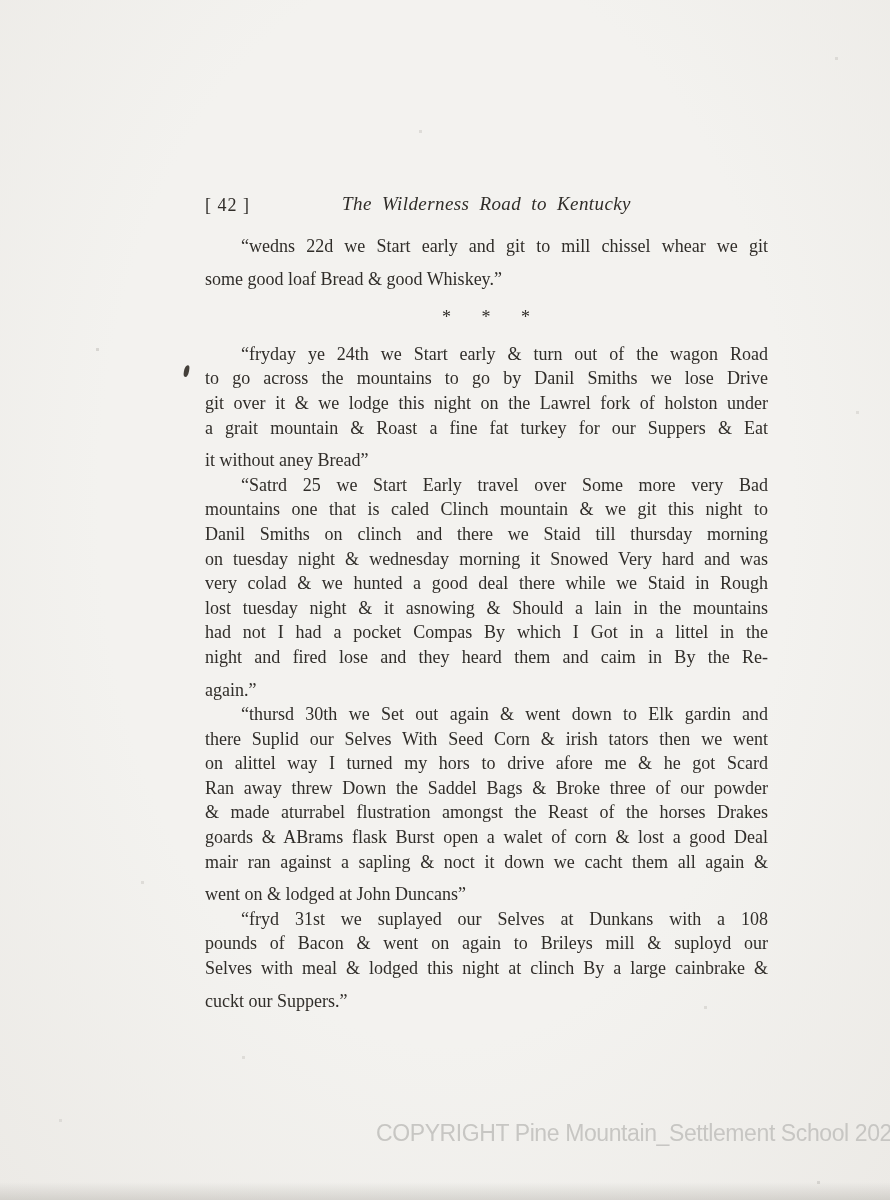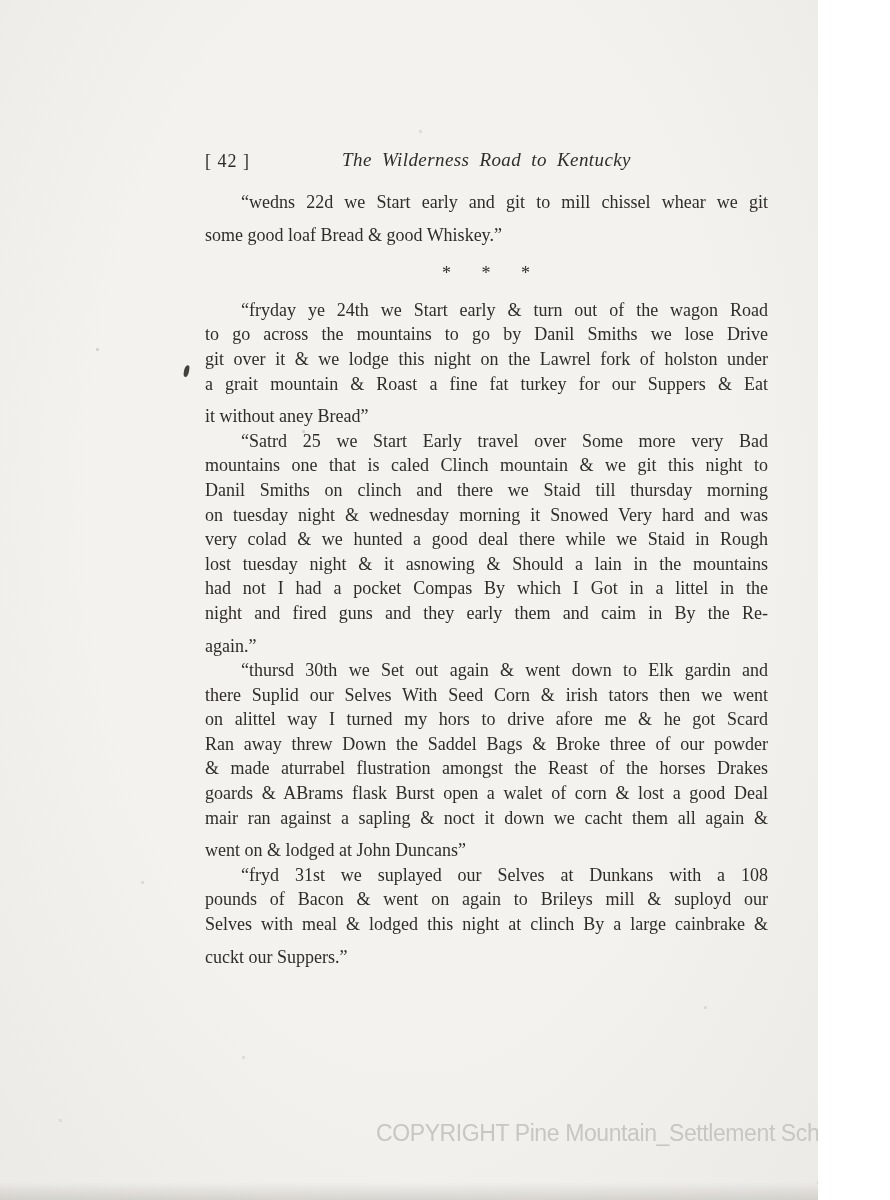--- a/index.html
+++ b/index.html
@@ -1,18 +1,18 @@
 <!DOCTYPE html>
 <html><head>
 <meta charset="utf-8">
 <style>
   html,body { margin:0; padding:0; }
   .page {
     position: relative;
-    width: 818px;
+    width: 890px;
     height: 1200px;
     background: radial-gradient(ellipse at 50% 42%, #f3f2ef 55%, #eceae6 100%);
     overflow: hidden;
     font-family: "Liberation Serif", serif;
     color: #302d29;
   }
   .content {
     position: absolute;
     left: 205px;
     top: 148px;
@@ -30,20 +30,21 @@
     left: 0; top: 1px;
     font-size: 18px;
     letter-spacing: 1px;
   }
   .runtitle {
     text-align: center;
     font-style: italic;
     font-size: 19px;
     word-spacing: 5px;
     letter-spacing: 0.4px;
+    margin-top: 44px;
   }
   .para { margin: 0; }
   .line {
     text-align: justify;
     text-align-last: justify;
     text-justify: inter-word;
     white-space: nowrap;
     height: 24.6px;
   }
   .line.first { text-indent: 36px; }
@@ -129,21 +130,21 @@
     </div>
 
     <div class="para">
       <div class="line first">“Satrd 25 we Start Early travel over Some more very Bad</div>
       <div class="line">mountains one that is caled Clinch mountain &amp; we git this night to</div>
       <div class="line">Danil Smiths on clinch and there we Staid till thursday morning</div>
       <div class="line">on tuesday night &amp; wednesday morning it Snowed Very hard and was</div>
       <div class="line">very colad &amp; we hunted a good deal there while we Staid in Rough</div>
       <div class="line">lost tuesday night &amp; it asnowing &amp; Should a lain in the mountains</div>
       <div class="line">had not I had a pocket Compas By which I Got in a littel in the</div>
-      <div class="line">night and fired guns and they early them and caim in By the Re-</div>
+      <div class="line">night and fired lose and they heard them and caim in By the Re-</div>
       <div class="line last">again.”</div>
     </div>
 
     <div class="para">
       <div class="line first">“thursd 30th we Set out again &amp; went down to Elk gardin and</div>
       <div class="line">there Suplid our Selves With Seed Corn &amp; irish tators then we went</div>
       <div class="line">on alittel way I turned my hors to drive afore me &amp; he got Scard</div>
       <div class="line">Ran away threw Down the Saddel Bags &amp; Broke three of our powder</div>
       <div class="line">&amp; made aturrabel flustration amongst the Reast of the horses Drakes</div>
       <div class="line">goards &amp; ABrams flask Burst open a walet of corn &amp; lost a good Deal</div>

